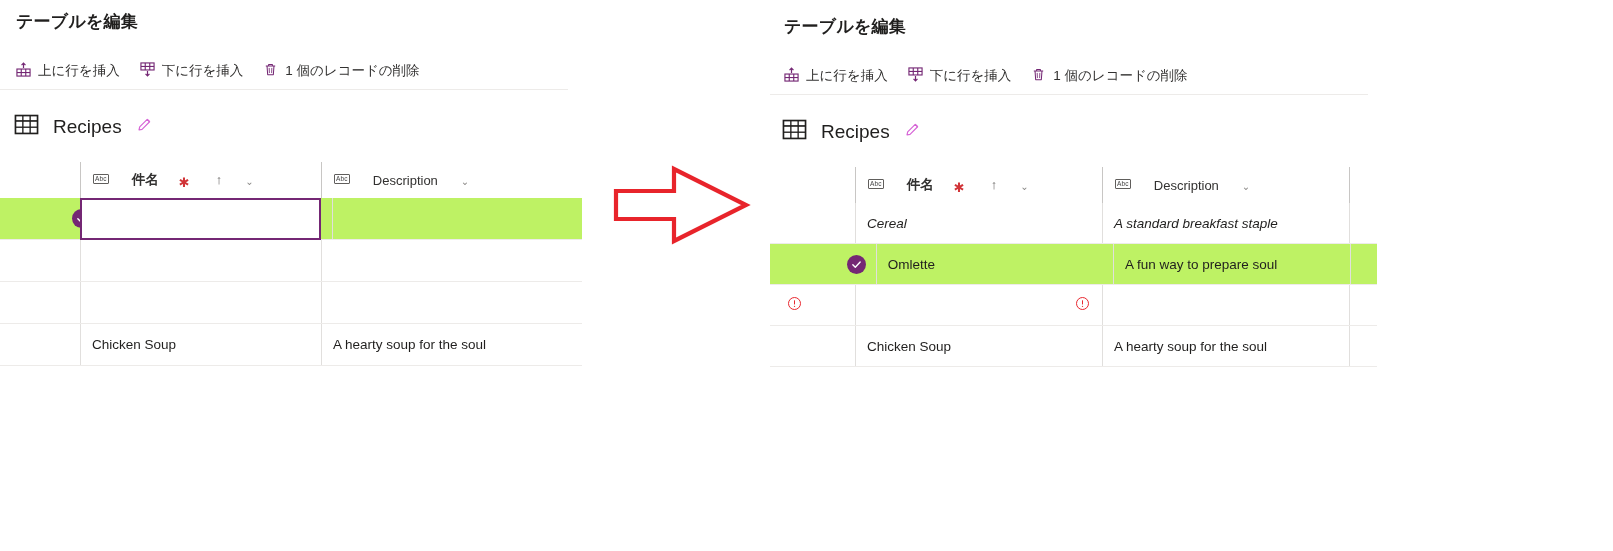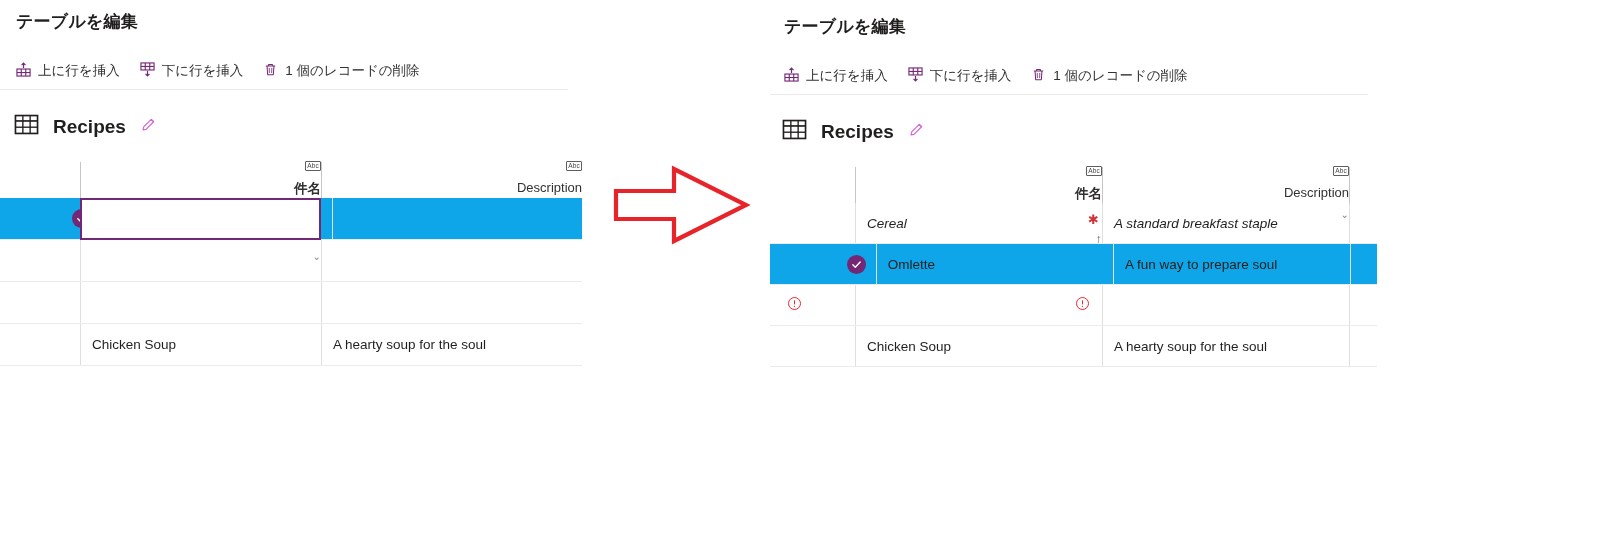--- a/index.html
+++ b/index.html
@@ -57,46 +57,45 @@
 
   
   .tbl-head {
     display: flex;
     align-items: center;
     gap: 14px;
   }
   .tbl-name {
     font-size: 19px;
     color: #201f1e;
-    font-weight: bold;
+    font-weight: normal;
     white-space: nowrap;
   }
   .pencil { cursor: pointer; }
 
   
   .grid {
     position: relative;
     box-sizing: border-box;
   }
   .grid-hdr {
     display: flex;
     align-items: flex-end;
     box-sizing: border-box;
   }
   .hcell {
     display: flex;
-    align-items: flex-end;
-    gap: 8px;
+    align-items: center;
+    gap: 23px;
     box-sizing: border-box;
     height: 100%;
     font-size: 13px;
     color: #323130;
     white-space: nowrap;
     cursor: pointer;
-    flex-direction: column;
   }
   .hcell.with-rule { border-left: 1px solid #c8c6c4; }
   .abc-box {
     flex: 0 0 auto;
     display: inline-block;
     border: 1px solid #605e5c;
     border-radius: 1px;
     font-size: 6.5px;
     line-height: 8px;
     letter-spacing: .2px;
@@ -109,21 +108,21 @@
   .req-star { color: #d13438; font-size: 13px; line-height: 1; transform: translate(-3px,2px); }
   .sort-up { color: #605e5c; font-size: 13px; transform: translateY(-1px); }
   .chev { color: #8a8886; font-size: 10px; transform: translateY(1px); }
 
   .row {
     display: flex;
     box-sizing: border-box;
     border-bottom: 1px solid #edebe9;
     position: relative;
   }
-  .row.selected { background: #0ea5e9; padding-left: 24px; }
+  .row.selected { background: #bef264; padding-left: 24px; }
   .cell {
     box-sizing: border-box;
     display: flex;
     align-items: center;
     font-size: 13.5px;
     color: #201f1e;
     overflow: hidden;
     white-space: nowrap;
   }
   .cell.ruled { border-left: 1px solid #e1dfdd; }

